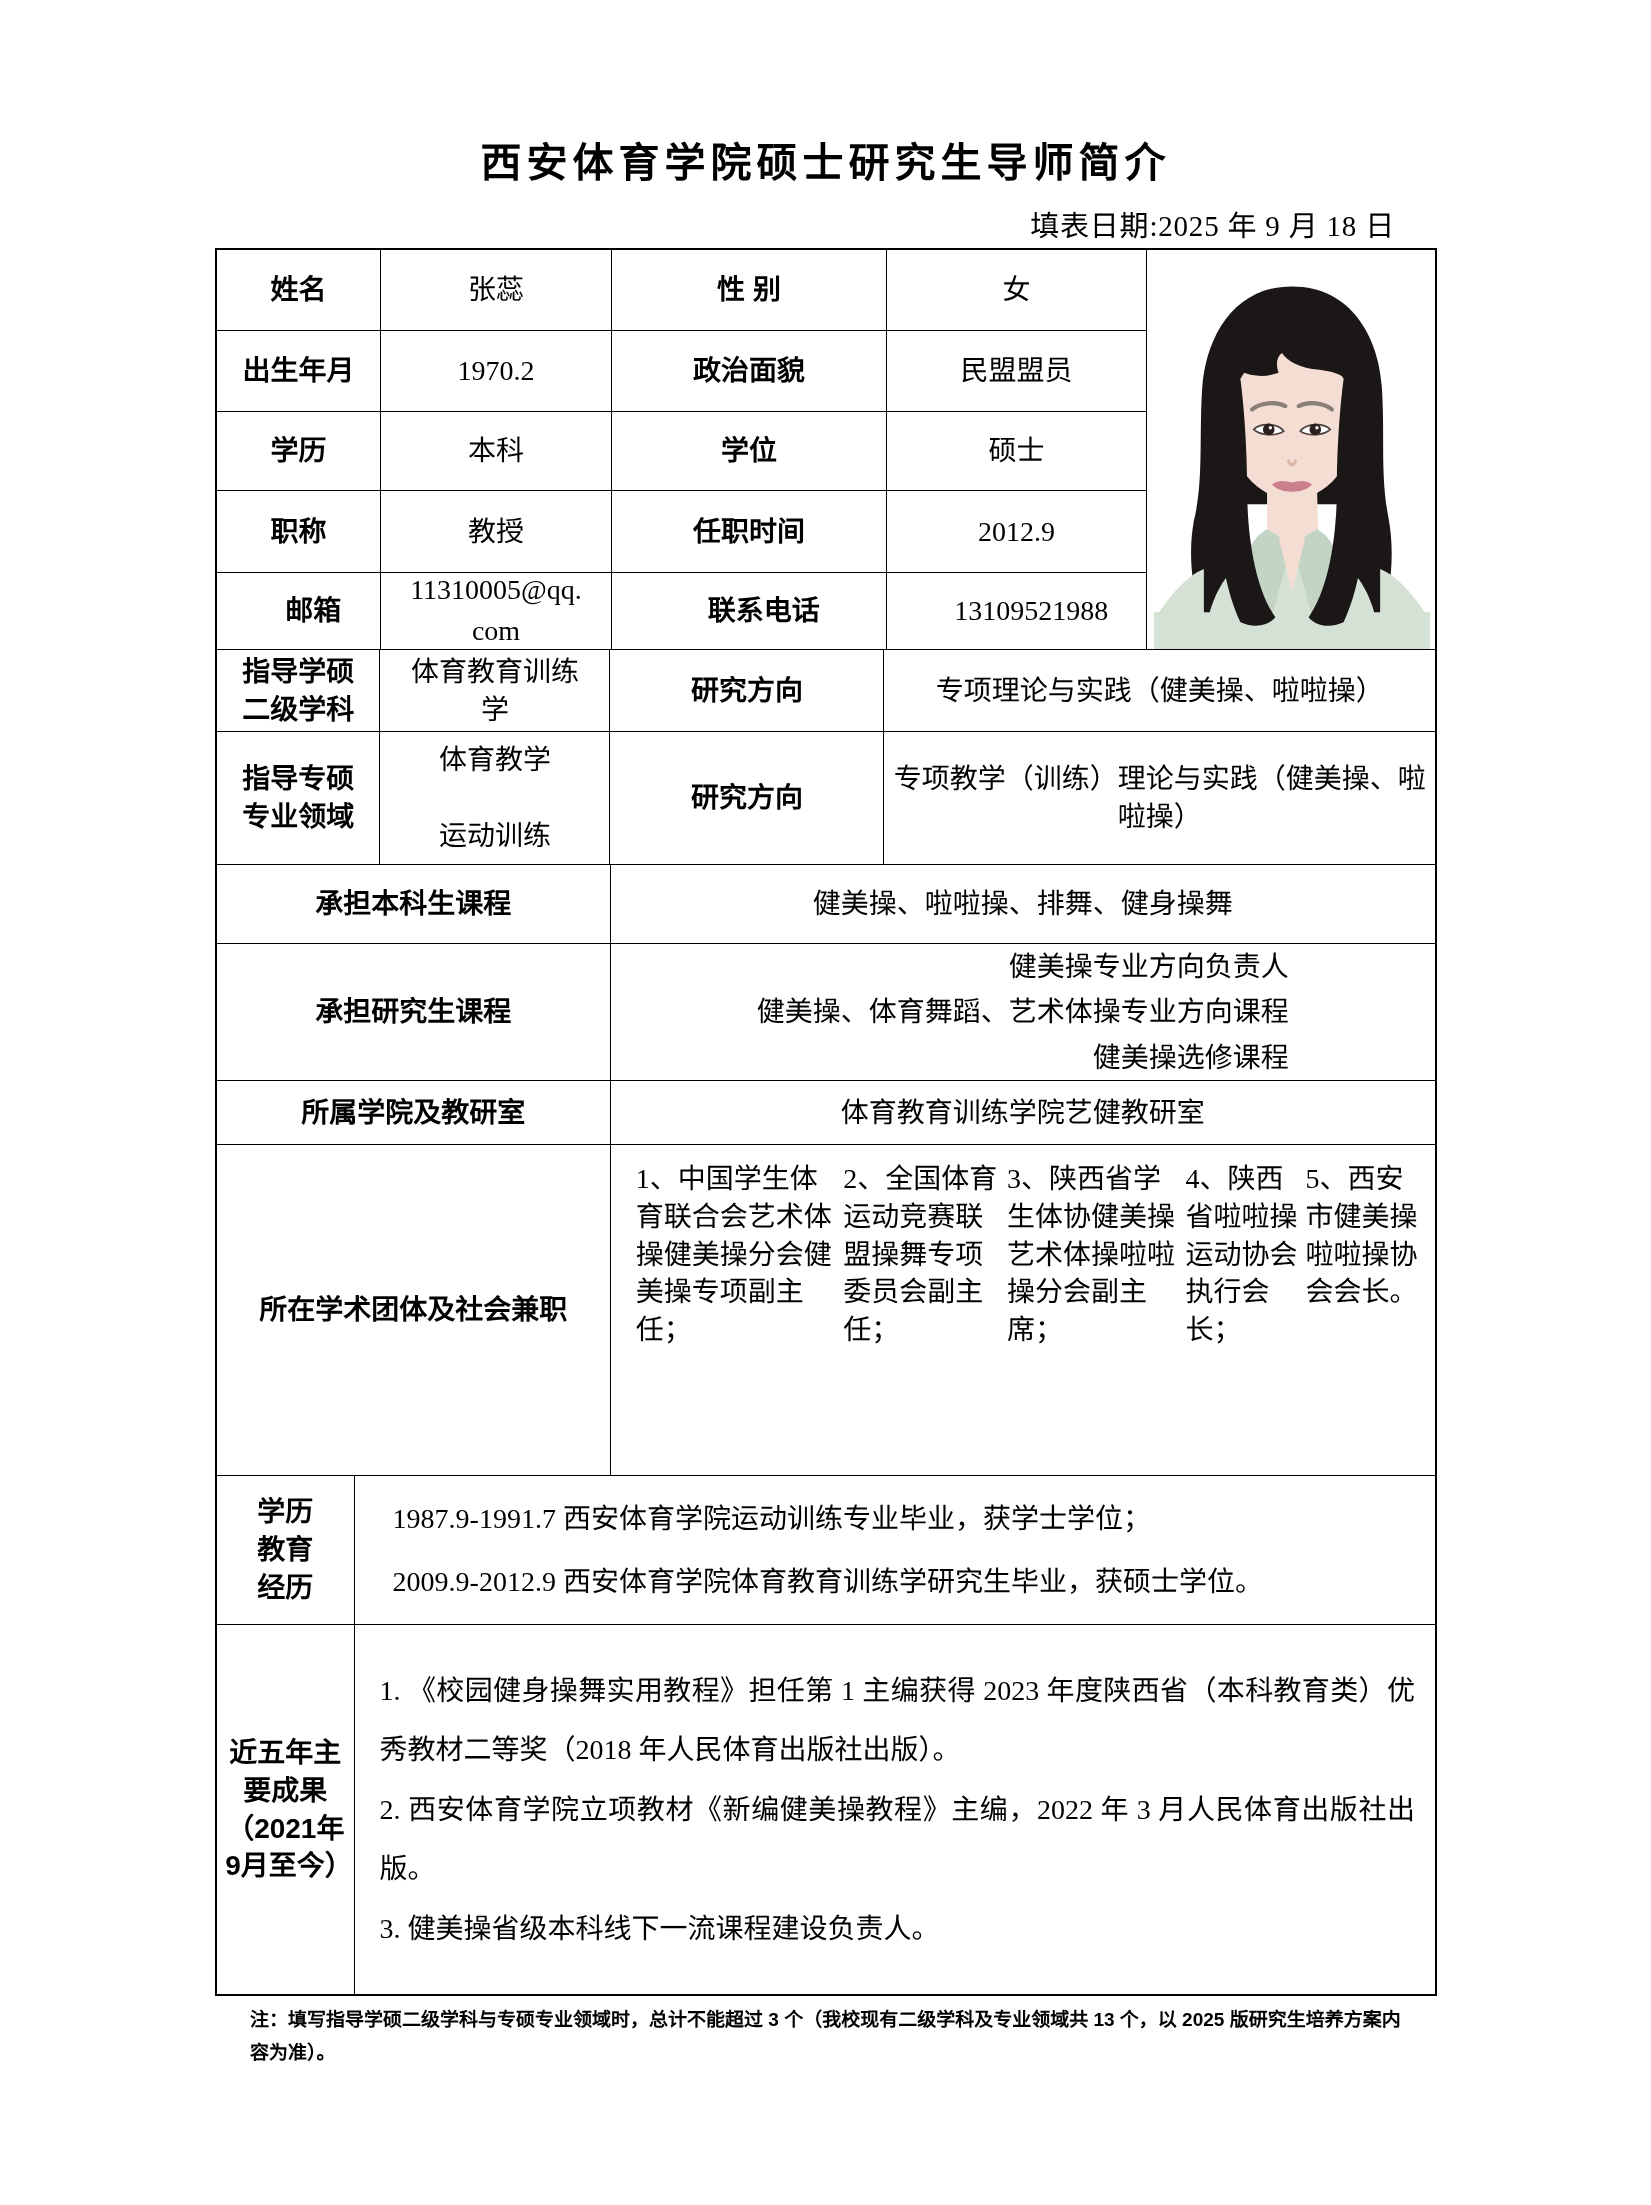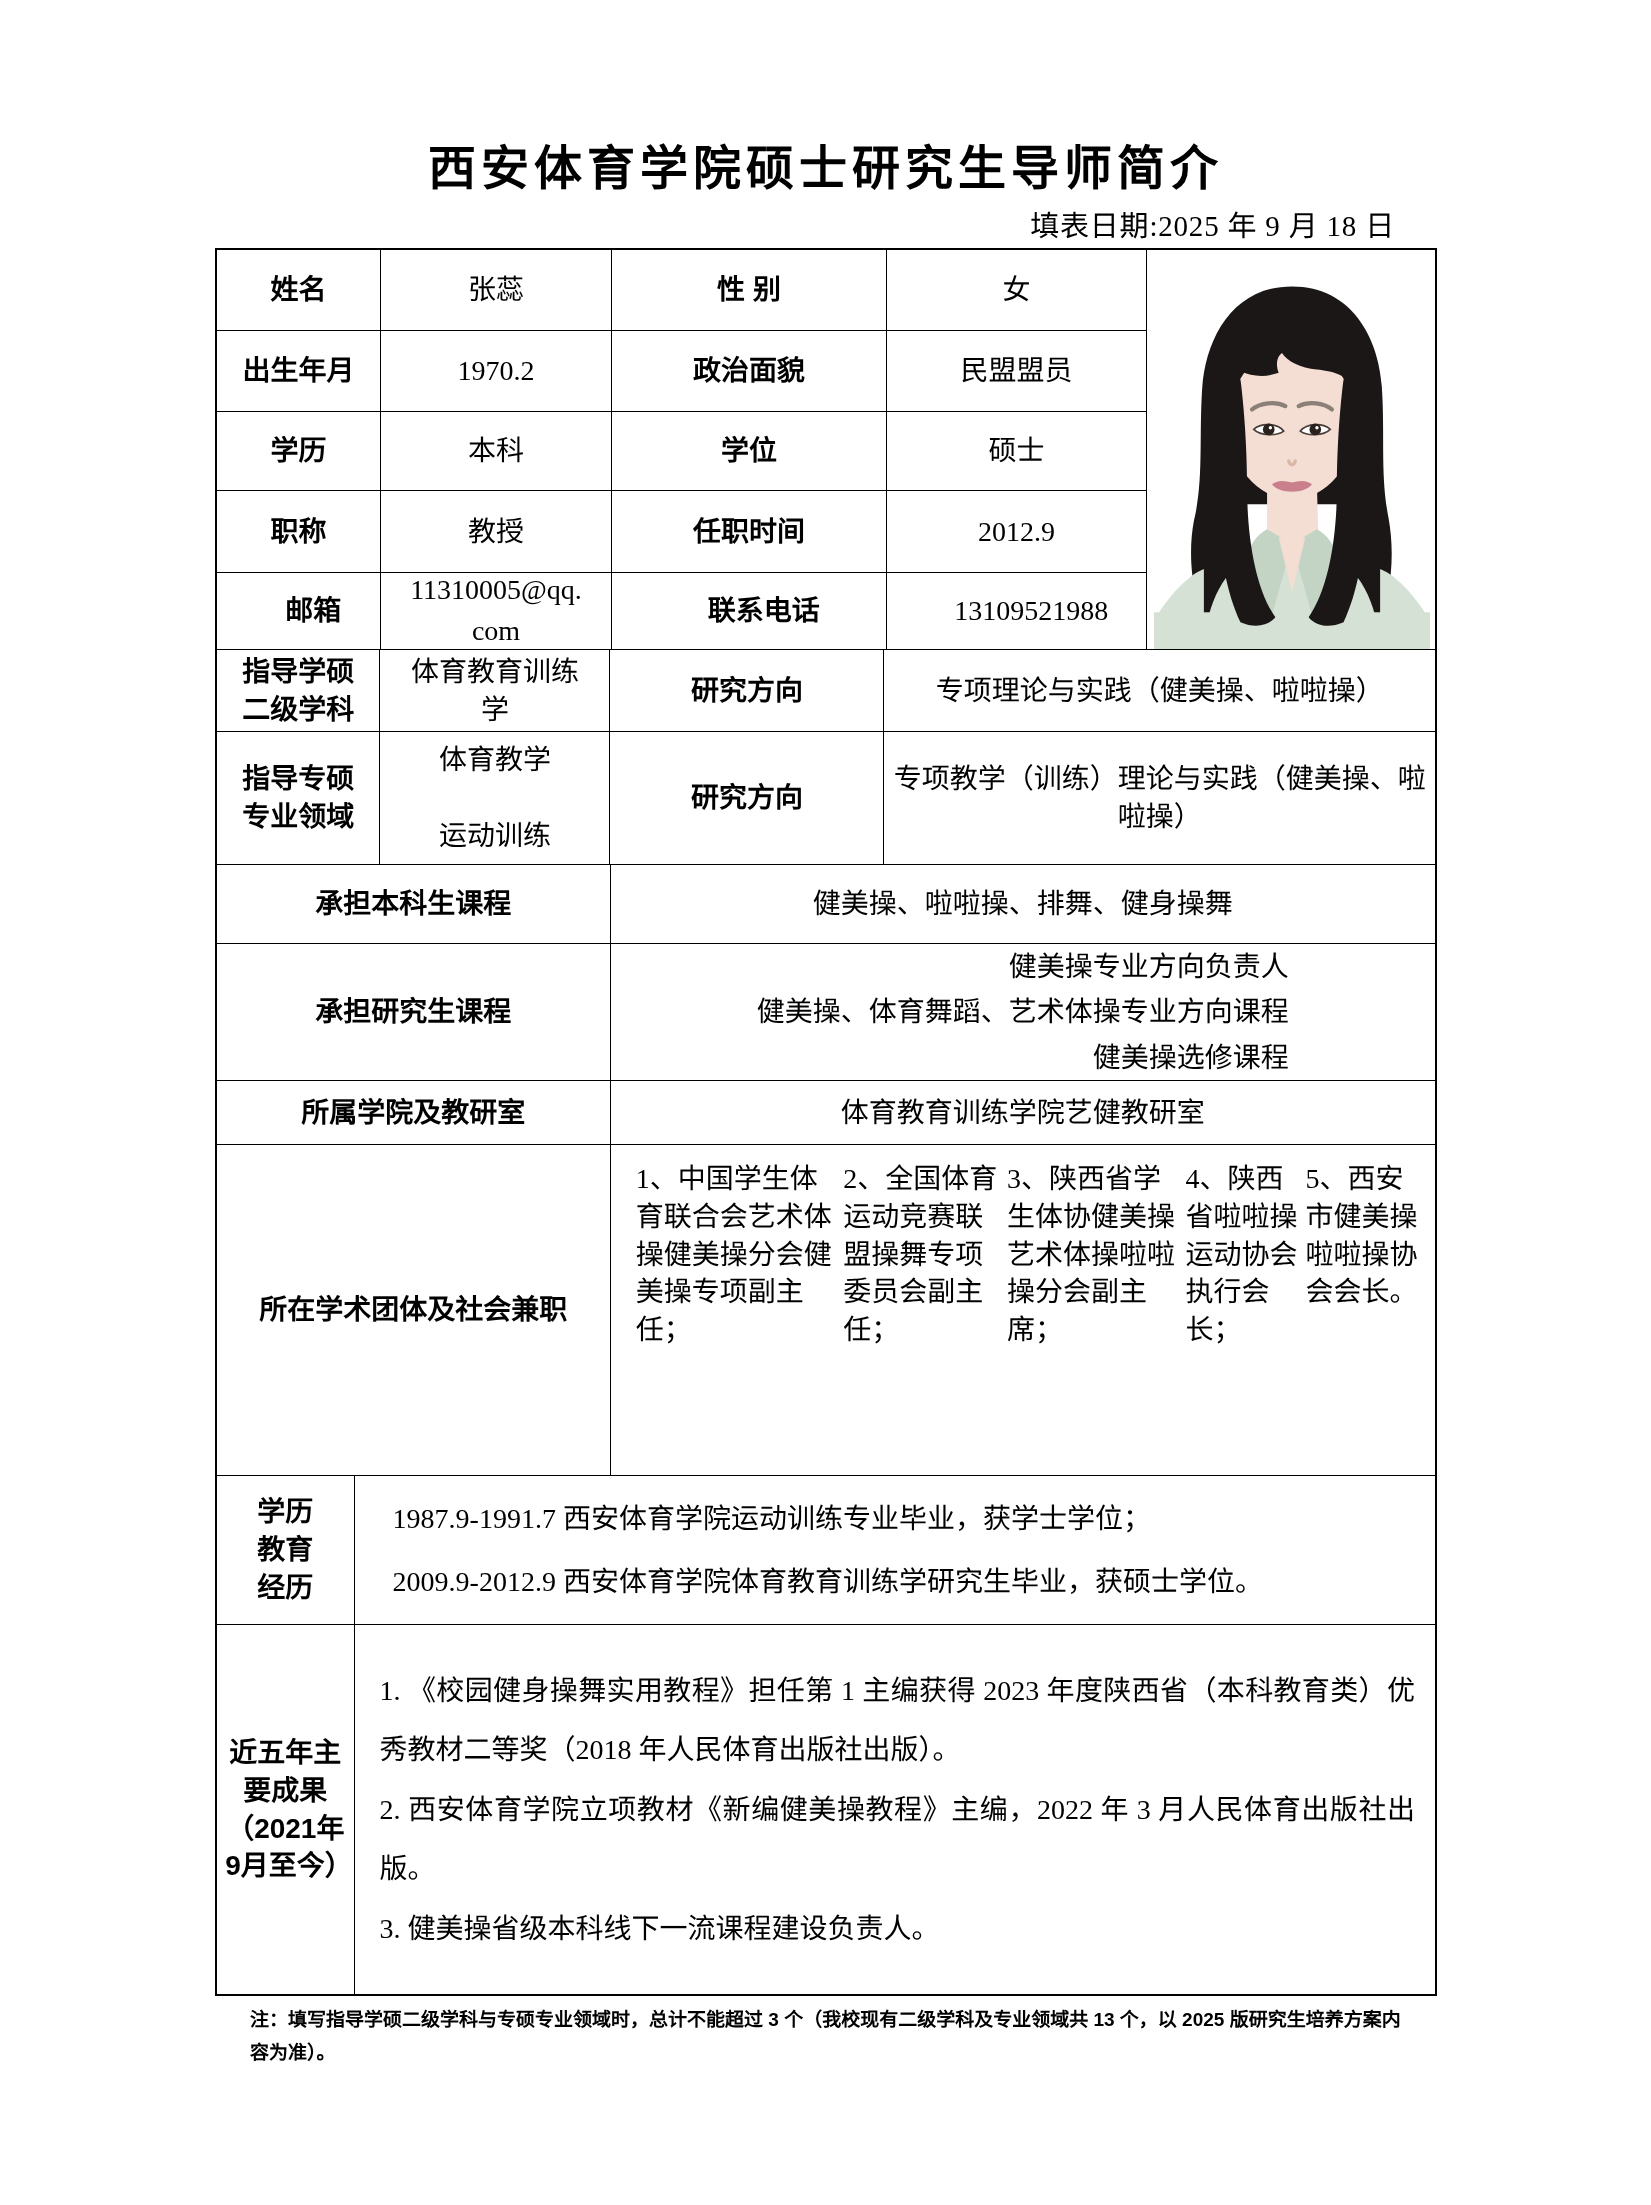--- a/index.html
+++ b/index.html
@@ -11,21 +11,21 @@
     background:#ffffff;
     font-family:"Liberation Serif","DejaVu Serif",serif;
     color:#000;
     overflow:hidden;
   }
   
   .title {
     position:absolute; top:129px; left:0; width:100%;
     text-align:center;
     font-family:"Liberation Sans","DejaVu Sans",sans-serif;
-    font-weight:bold; font-size:48px; letter-spacing:5px;
+    font-weight:bold; font-size:41px; letter-spacing:5px;
   }
   .dateline {
     position:absolute; top:202px; left:215px; width:1203px;
     text-align:right; padding-right:23px;
     font-size:29px; letter-spacing:0.8px;
   }
   
   .table {
     position:absolute; left:215px; top:248px; width:1222px;
     border:2.5px solid #000;

